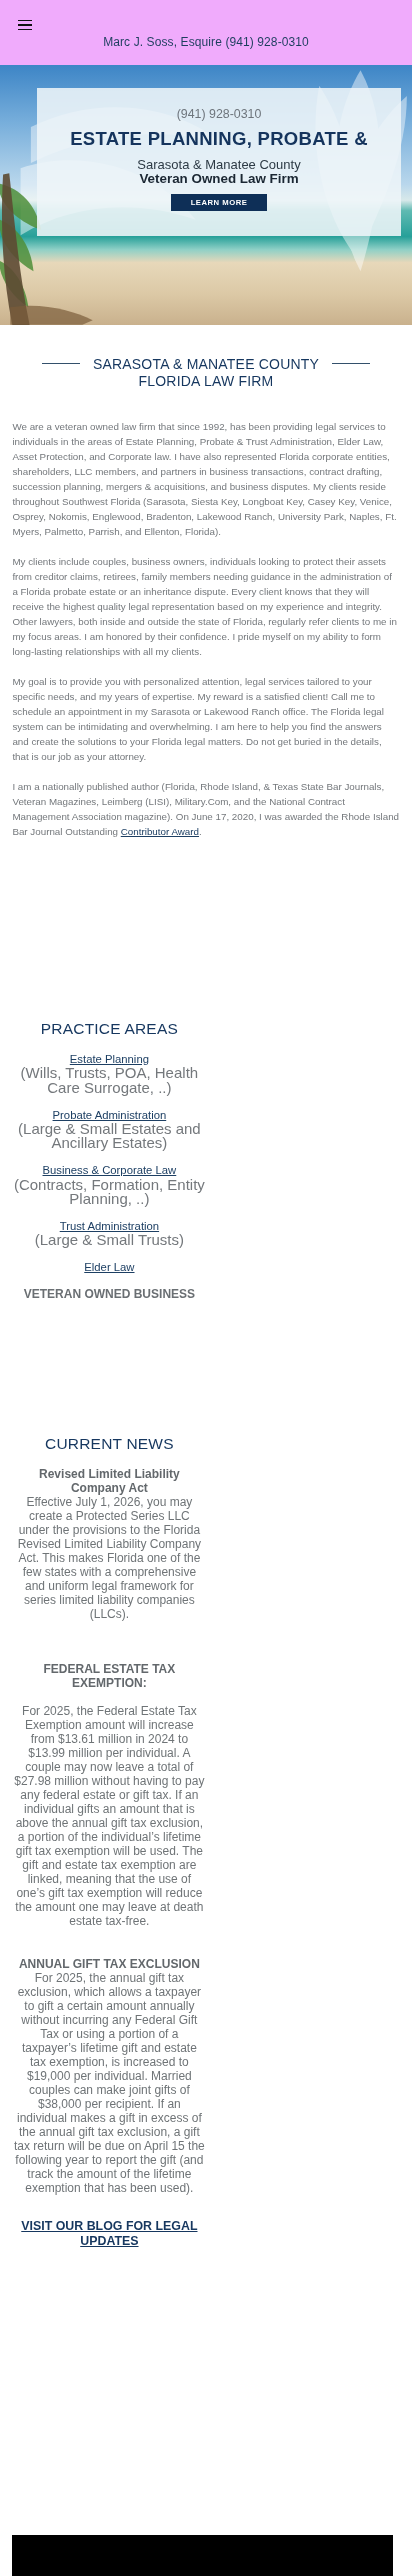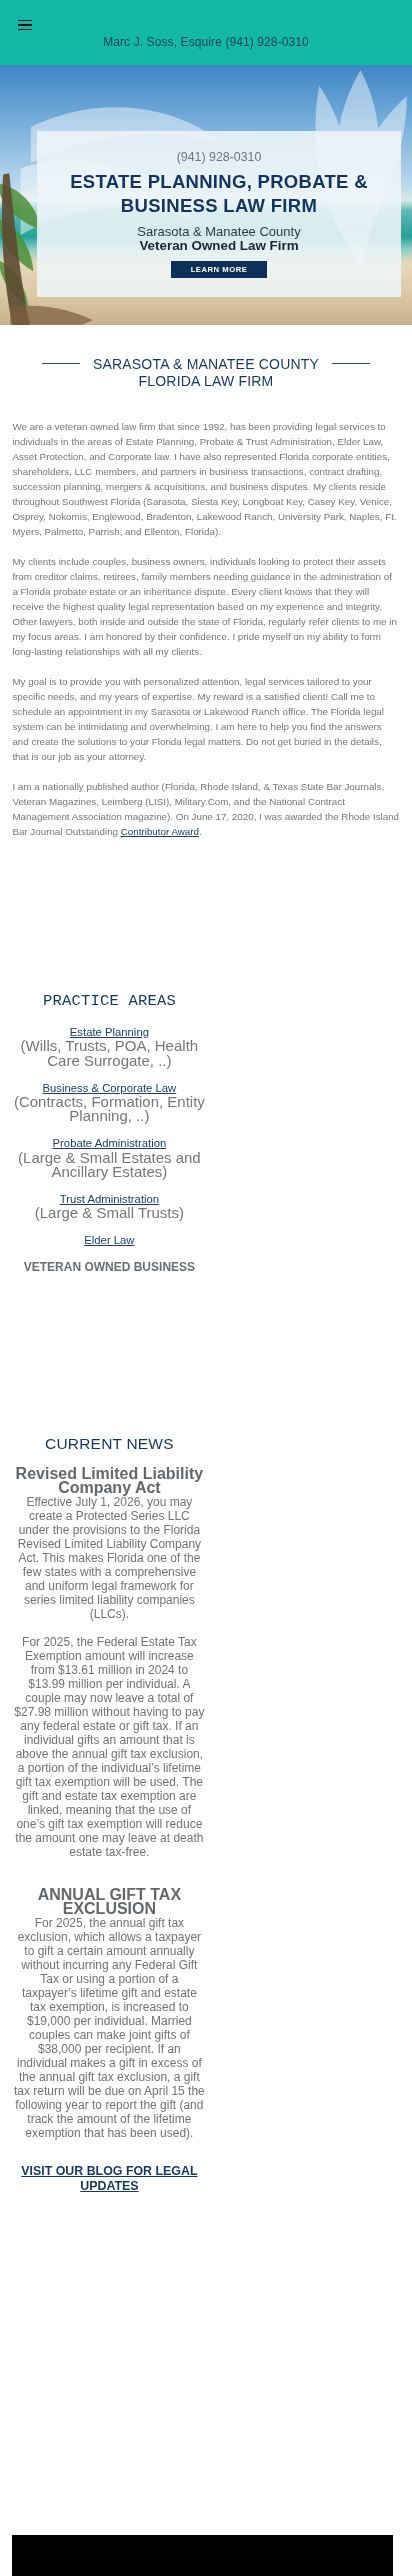--- a/index.html
+++ b/index.html
@@ -1,33 +1,33 @@
 <!DOCTYPE html>
 <html style="font-size:8.2px"><head>
 <meta charset="utf-8">
 <style>
   * { margin:0; padding:0; box-sizing:border-box; }
   html,body { width:412px; }
   body { font-family:"Liberation Sans", sans-serif; background:#ffffff; }
   .page { width:412px; height:3297px; overflow:hidden; position:relative; background:#fff; }
 
   
-  .topbar { height:65px; position:relative; background:#14b8a6; }
+  .topbar { height:65px; position:relative; background:#f0abfc; }
   .hamburger { position:absolute; left:18px; top:19.6px; width:14.4px; height:10.8px; cursor:pointer; }
   .hamburger span { display:block; width:14.4px; height:1.5px; background:#111; margin-bottom:3.1px; }
   .site-title { position:absolute; top:35px; left:0; width:100%; text-align:center;
     color:#1d3e5e; font-size:12px; letter-spacing:0.1px; }
 
   
   .hero { height:260px; position:relative; overflow:hidden;
     background:linear-gradient(180deg,#3d85c6 0%, #77aedb 22%, #b9d7ec 46%, #d8e9ea 52%,
       #5fbab2 56%, #27a099 66%, #8fd0c6 71%, #e7d8ba 76%, #dcc9a6 88%, #c9b18d 100%); }
   .hero svg.beach { position:absolute; inset:0; }
-  .hero-box { position:absolute; left:37px; top:23px; width:364px; height:166px;
-    background:rgba(238,245,248,0.88); text-align:center; padding-top:18.5px;margin-top:43px; }
+  .hero-box { position:absolute; left:37px; top:23px; width:364px; height:148px;
+    background:rgba(238,245,248,0.88); text-align:center; padding-top:18.5px; }
   .hero-phone { font-size:12.4px; color:#6e757c; margin-bottom:6.2px; }
   .hero-title { color:#15345d; font-weight:bold; font-size:18.5px; line-height:24px;
     font-stretch:condensed; letter-spacing:0.3px; }
   .hero-sub { margin-top:7.2px; font-size:13px; line-height:14.4px; color:#2d3a45; }
   .hero-sub-bold { font-size:13.4px; line-height:14.4px; color:#1b2733; font-weight:bold; }
   .hero-cta { margin-top:7.2px; display:inline-block; background:#0e2f57; color:#fff;
     border:none; border-radius:0; height:17.5px; line-height:17.5px; padding:0 19.6px;
     font-size:7.7px; font-weight:bold; letter-spacing:0.5px; cursor:pointer;
     font-family:"Liberation Sans", sans-serif; }
 
@@ -39,33 +39,33 @@
     font-stretch:condensed; margin:0 13.4px; font-weight:400; letter-spacing:0.2px; }
   .about-text { margin:30px 12.4px 0 12.4px; color:#74787c; font-size:9.8px; line-height:15px; }
   .about-text p { margin-bottom:15px; }
   a.inline-link { color:#1d3f63; text-decoration:underline; }
 
   
   .practice { height:450px; position:relative; overflow:hidden; }
   .narrow-col { width:194px; margin-left:12.4px; text-align:center; }
   .col-heading { color:#16375f; font-size:15.5px; line-height:17.5px; font-stretch:condensed;
     letter-spacing:0.2px; font-weight:400; }
-  .practice .col-heading { margin-top:48px;font-family:Liberation Mono, monospace; }
+  .practice .col-heading { margin-top:75px; }
   .practice-list { margin-top:14.4px; }
   .practice-item { margin-bottom:12.4px; }
   .practice-item a { display:block; color:#1d3f63; font-size:11.3px; line-height:14.4px;
     text-decoration:underline; }
   .practice-item .desc { color:#74787c; font-size:15px; line-height:14.4px; }
   .veteran-note { margin-top:2.1px; color:#6a6f73; font-size:12px; line-height:14px; font-weight:bold; }
   .divider { position:absolute; bottom:0; left:12.4px; width:387px; height:0.5px; background:#dcdcdc; }
 
   
   .news { height:1140px; overflow:hidden; }
   .news .col-heading { margin-top:40px; }
-  .news-title { color:#63686c; font-size:16px; line-height:14px; font-weight:bold; }
+  .news-title { color:#63686c; font-size:12px; line-height:14px; font-weight:bold; }
   .news-body { color:#6f7477; font-size:12px; line-height:14px; }
   .story1-title { margin-top:14.4px; }
   .story2-title { margin-top:41px; }
   .story2-body  { margin-top:14px; }
   .story3-title { margin-top:29px; }
   .blog-link { display:block; margin-top:24px; color:#16375f; font-size:12.4px; line-height:15.5px;
     font-weight:bold; text-decoration:underline; }
 
   
   .badges { height:505px; overflow:hidden; }
@@ -110,21 +110,20 @@
         <ellipse cx="520" cy="575" rx="120" ry="18"></ellipse>
         <ellipse cx="120" cy="600" rx="120" ry="24"></ellipse>
       </g>
 
       <path d="M20,470 C80,460 140,475 180,495 L160,504 L20,504 Z" fill="#7a5c3a" opacity="0.7"></path>
     </svg>
 
     <div class="hero-box">
       <div class="hero-phone">(941) 928-0310</div>
       <div class="hero-title">ESTATE PLANNING, PROBATE &amp;</div>
-      <div class="hero-title">BUSINESS LAW FIRM</div>
       <div class="hero-sub">Sarasota &amp; Manatee County</div>
       <div class="hero-sub-bold">Veteran Owned Law Firm</div>
       <button class="hero-cta">LEARN MORE</button>
     </div>
   </div>
 
   <div class="about">
     <div class="about-heading-row">
       <div class="hline"></div>
       <div>
@@ -143,45 +142,46 @@
 
   <div class="practice">
     <div class="narrow-col">
       <div class="col-heading">PRACTICE AREAS</div>
       <div class="practice-list">
         <div class="practice-item">
           <a href="#">Estate Planning</a>
           <div class="desc">(Wills, Trusts, POA, Health Care Surrogate, ..)</div>
         </div>
         <div class="practice-item">
+          <a href="#">Probate Administration</a>
+          <div class="desc">(Large &amp; Small Estates and Ancillary Estates)</div>
+        </div>
+        <div class="practice-item">
           <a href="#">Business &amp; Corporate Law</a>
           <div class="desc">(Contracts, Formation, Entity Planning, ..)</div>
-        </div>
-        <div class="practice-item">
-          <a href="#">Probate Administration</a>
-          <div class="desc">(Large &amp; Small Estates and Ancillary Estates)</div>
         </div>
         <div class="practice-item">
           <a href="#">Trust Administration</a>
           <div class="desc">(Large &amp; Small Trusts)</div>
         </div>
         <div class="practice-item">
           <a href="#">Elder Law</a>
         </div>
       </div>
       <div class="veteran-note">VETERAN OWNED BUSINESS</div>
     </div>
     <div class="divider"></div>
   </div>
 
   <div class="news">
     <div class="narrow-col">
       <div class="col-heading">CURRENT NEWS</div>
       <div class="news-title story1-title">Revised Limited Liability Company Act</div>
       <div class="news-body">Effective July 1, 2026, you may create a Protected Series LLC under the provisions to the Florida Revised Limited Liability Company Act.  This makes Florida one of the few states with a comprehensive and uniform legal framework for series limited liability companies (LLCs).</div>
+      <div class="news-title story2-title">FEDERAL ESTATE TAX EXEMPTION:</div>
       <div class="news-body story2-body">For 2025, the Federal Estate Tax Exemption amount will increase from $13.61 million in 2024 to $13.99 million per individual. A couple may now leave a total of $27.98 million without having to pay any federal estate or gift tax. If an individual gifts an amount that is above the annual gift tax exclusion, a portion of the individual’s lifetime gift tax exemption will be used. The gift and estate tax exemption are linked, meaning that the use of one’s gift tax exemption will reduce the amount one may leave at death estate tax-free.</div>
       <div class="news-title story3-title">ANNUAL GIFT TAX EXCLUSION</div>
       <div class="news-body">For 2025, the annual gift tax exclusion, which allows a taxpayer to gift a certain amount annually without incurring any Federal Gift Tax or using a portion of a taxpayer’s lifetime gift and estate tax exemption, is increased to $19,000 per individual. Married couples can make joint gifts of $38,000 per recipient. If an individual makes a gift in excess of the annual gift tax exclusion, a gift tax return will be due on April 15 the following year to report the gift (and track the amount of the lifetime exemption that has been used).</div>
       <a class="blog-link" href="#">VISIT OUR BLOG FOR LEGAL UPDATES</a>
     </div>
   </div>
 
   <div class="badges">
     <div class="bar wide-left"></div>
 

